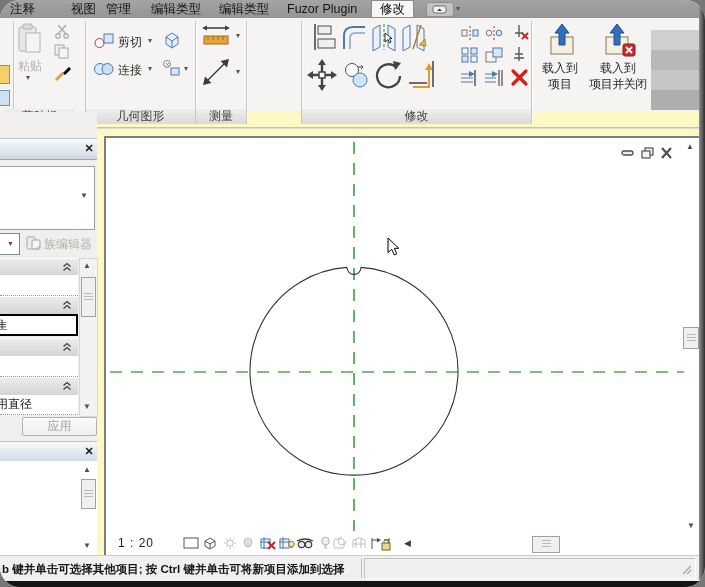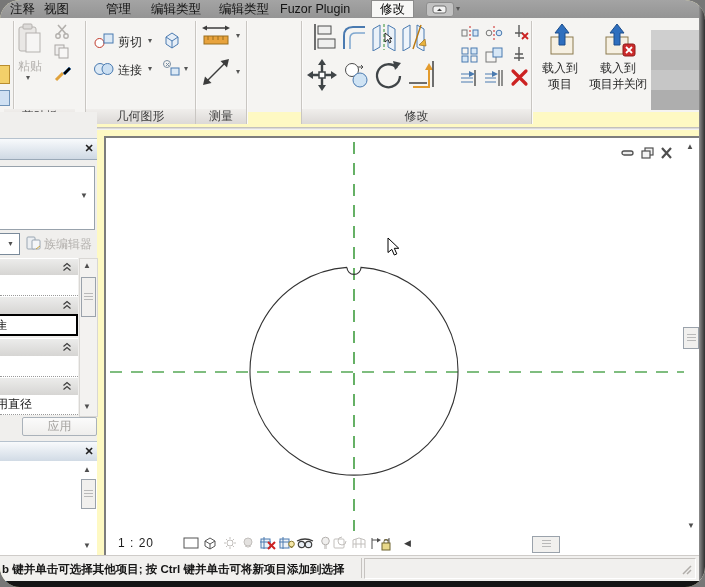--- a/index.html
+++ b/index.html
@@ -53,25 +53,25 @@
   .bluecorner{position:absolute;left:0;top:581px;width:7px;height:6px;background:#37536f;}
   .rightedge{position:absolute;left:699px;top:0;width:6px;height:587px;background:linear-gradient(to right,#8f8f8f,#2f2f2f);}
 </style>
 </head>
 <body>
 
 <div class="app">
 
   <div class="menubar">
     <span class="mtab" style="left:10px">注释</span>
-    <span class="mtab" style="left:44px">视图</span>
+    <span class="mtab" style="left:71px">视图</span>
     <span class="mtab" style="left:106px">管理</span>
     <span class="mtab" style="left:151px">编辑类型</span>
     <span class="mtab" style="left:219px">编辑类型</span>
-    <span class="mtab" style="left:280px">Fuzor Plugin</span>
+    <span class="mtab" style="left:287px">Fuzor Plugin</span>
     <span class="mtab active" style="left:371px">修改</span>
     <span class="rtoggle" style="left:426px;width:26px">
       <svg width="16" height="9">
           <rect x="1" y="1" width="13" height="7" rx="2" fill="#f2f2f2" stroke="#6f6f6f"></rect>
           <path d="M5 6 L7.5 3.5 L10 6 Z" fill="#3f3f3f"></path>
         </svg>
     </span>
     <span class="abs car" style="left:456px;top:5px">▾</span>
   </div>
 

